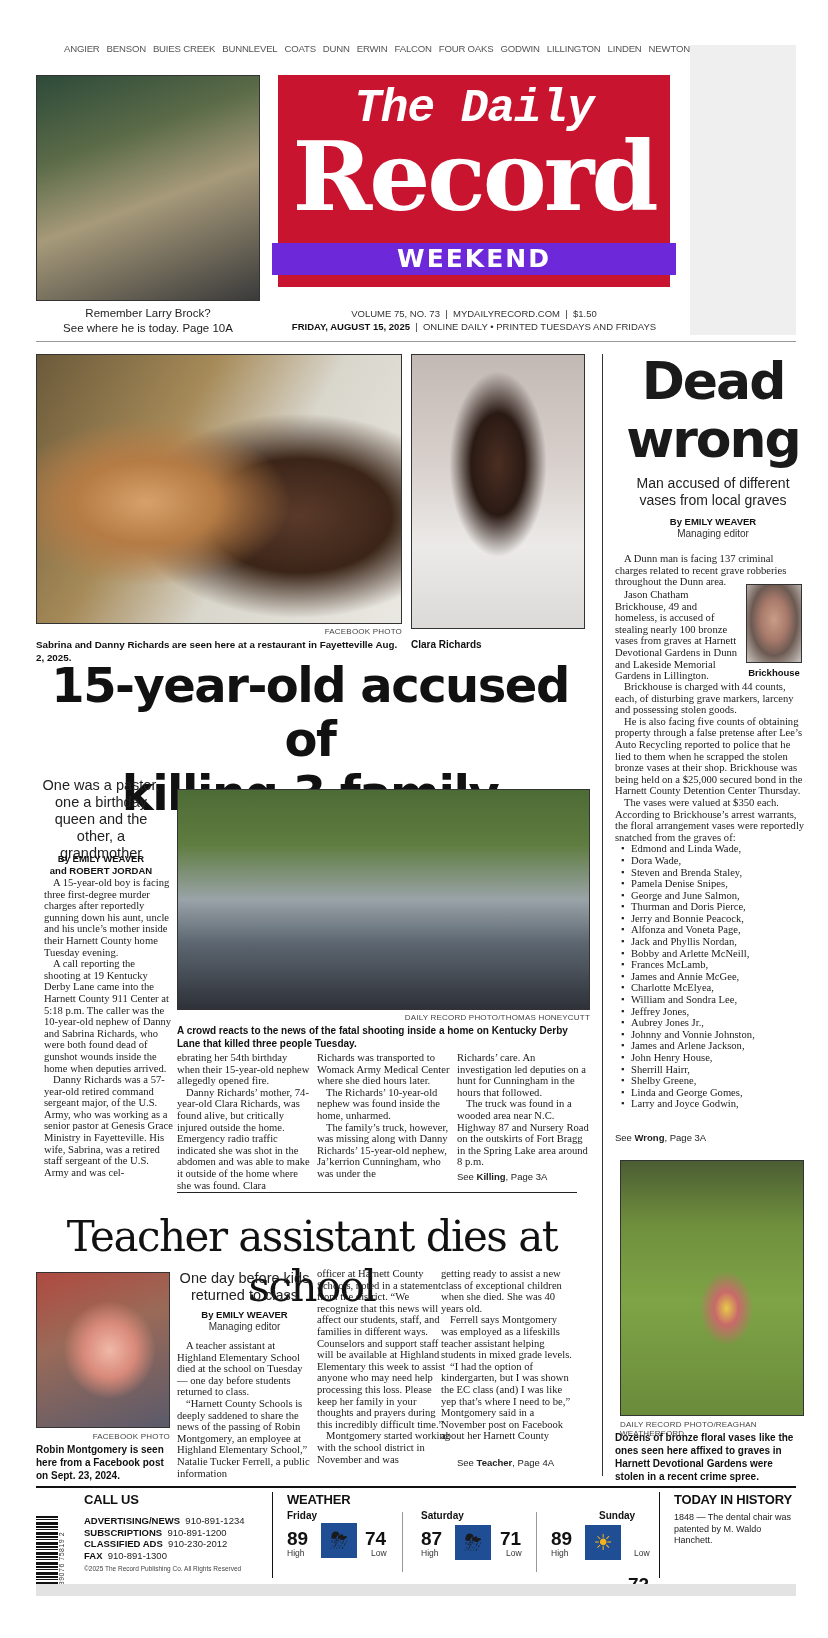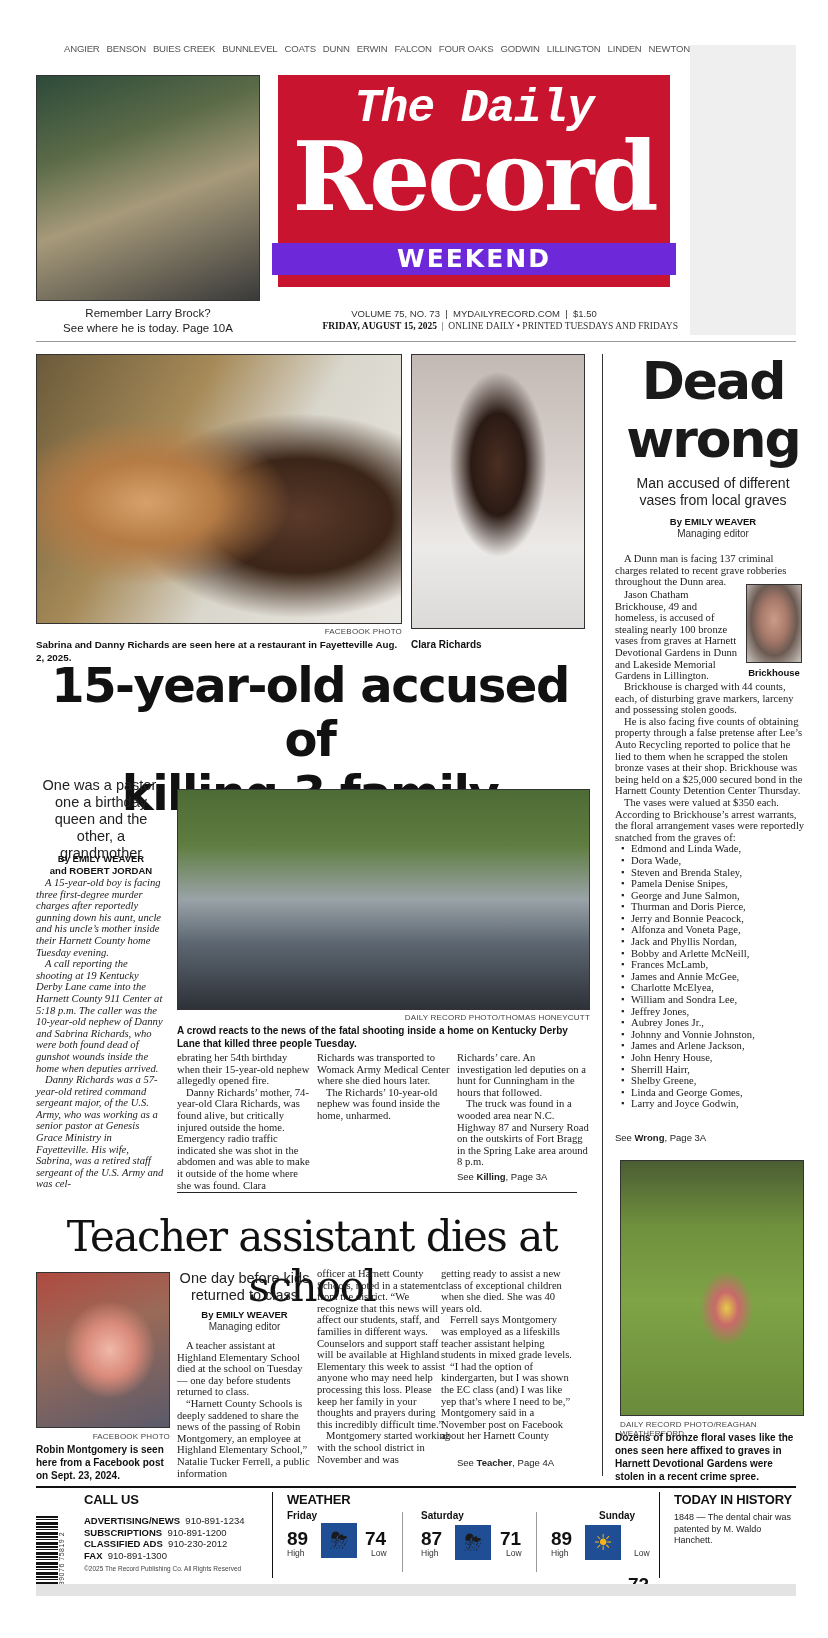--- a/index.html
+++ b/index.html
@@ -16,21 +16,21 @@
   .teaser-photo { left: 36px; top: 75px; width: 224px; height: 226px; border: 1px solid #222; overflow: hidden;
     background: linear-gradient(160deg, #2d4a3a 0%, #5b6b48 30%, #a79a7a 55%, #3a3a3a 100%); }
   .teaser-caption { left: 36px; top: 306px; width: 224px; text-align: center; font-family: "Liberation Sans", sans-serif; font-size: 11.5px; line-height: 15px; color: #222; }
 
   
   .masthead { left: 278px; top: 75px; width: 392px; height: 212px; background: #c8142e; }
   .mh-the { left: 0; width: 392px; top: 8px; text-align: center; color: #fff; font-family: Liberation Mono, monospace; font-weight: bold; font-size: 46px; font-style: italic; letter-spacing: -1px; }
   .mh-record { left: 0; width: 392px; top: 52px; text-align: center; color: #fff; font-family: "DejaVu Serif", serif; font-weight: bold; font-size: 96px; line-height: 100px; letter-spacing: -3px; }
   .weekend-band { left: 272px; top: 243px; width: 404px; height: 32px; background: #6d28d9; color: #fff; text-align: center; font-family: "DejaVu Sans", sans-serif; font-weight: bold; font-size: 25px; line-height: 32px; letter-spacing: 2px; }
   .volume-line { left: 278px; top: 307px; width: 392px; text-align: center; font-family: "Liberation Sans", sans-serif; font-size: 9.5px; color: #333; line-height: 13px; }
-  .date-line { left: 270px; top: 320px; width: 408px; text-align: right; font-family: Liberation Serif, serif; font-size: 9.5px; color: #333; line-height: 13px; }
+  .date-line { left: 270px; top: 320px; width: 408px; text-align: center; font-family: Liberation Sans, sans-serif; font-size: 9.5px; color: #333; line-height: 13px; }
   .date-line b { color: #111; }
 
   .rule { background: #999; height: 1px; }
 
   
   .photo { border: 1px solid #333; overflow: hidden; }
   .photo-couple { left: 36px; top: 354px; width: 366px; height: 270px;
     background: radial-gradient(ellipse at 30% 55%, #d7a06a 0%, #b57b45 20%, transparent 40%),
                 radial-gradient(ellipse at 72% 60%, #5a3a2a 0%, #3b2518 25%, transparent 45%),
                 linear-gradient(120deg, #6b5a3a 0%, #a68a58 35%, #d9d6cc 60%, #eae8e2 100%); }
@@ -141,37 +141,38 @@
 <div class="abs headline-main">
   <div>15-year-old accused of</div>
   <div>killing 3 family members</div>
 </div>
 
 <div class="abs deck" style="left:36px; top:777px; width:130px;">One was a pastor, one a birthday queen and the other, a grandmother</div>
 <div class="abs byline" style="left:36px; top:853px; width:130px;">
   <div>By EMILY WEAVER</div>
   <div>and ROBERT JORDAN</div>
 </div>
-<div class="abs body" style="left:36px; top:877px; width:130px;font-style:italic;">
+<div class="abs body" style="left:44px; top:877px; width:130px;">
   <p>A 15-year-old boy is facing three first-degree murder charges after reportedly gunning down his aunt, uncle and his uncle’s mother inside their Harnett County home Tuesday evening.</p>
   <p>A call reporting the shooting at 19 Kentucky Derby Lane came into the Harnett County 911 Center at 5:18 p.m. The caller was the 10-year-old nephew of Danny and Sabrina Richards, who were both found dead of gunshot wounds inside the home when deputies arrived.</p>
   <p>Danny Richards was a 57-year-old retired command sergeant major, of the U.S. Army, who was working as a senior pastor at Genesis Grace Ministry in Fayetteville. His wife, Sabrina, was a retired staff sergeant of the U.S. Army and was cel-</p>
 </div>
 
 <div class="abs photo photo-crowd"></div>
 <div class="abs credit" style="left:177px; top:1013px; width:413px;">DAILY RECORD PHOTO/THOMAS HONEYCUTT</div>
 <div class="abs cap-bold" style="left:177px; top:1024px; width:413px;">A crowd reacts to the news of the fatal shooting inside a home on Kentucky Derby Lane that killed three people Tuesday.</div>
 
 <div class="abs body" style="left:177px; top:1052px; width:135px;">
   <p class="noindent">ebrating her 54th birthday when their 15-year-old nephew allegedly opened fire.</p>
   <p>Danny Richards’ mother, 74-year-old Clara Richards, was found alive, but critically injured outside the home. Emergency radio traffic indicated she was shot in the abdomen and was able to make it outside of the home where she was found. Clara</p>
 </div>
 <div class="abs body" style="left:317px; top:1052px; width:135px;">
   <p class="noindent">Richards was transported to Womack Army Medical Center where she died hours later.</p>
   <p>The Richards’ 10-year-old nephew was found inside the home, unharmed.</p>
+  <p>The family’s truck, however, was missing along with Danny Richards’ 15-year-old nephew, Ja’kerrion Cunningham, who was under the</p>
 </div>
 <div class="abs body" style="left:457px; top:1052px; width:135px;">
   <p class="noindent">Richards’ care. An investigation led deputies on a hunt for Cunningham in the hours that followed.</p>
   <p>The truck was found in a wooded area near N.C. Highway 87 and Nursery Road on the outskirts of Fort Bragg in the Spring Lake area around 8 p.m.</p>
 </div>
 <div class="abs jump" style="left:457px; top:1171px; width:135px;">
   <span>See</span>
   <b>Killing</b><span>, Page 3A</span>
 </div>
 

